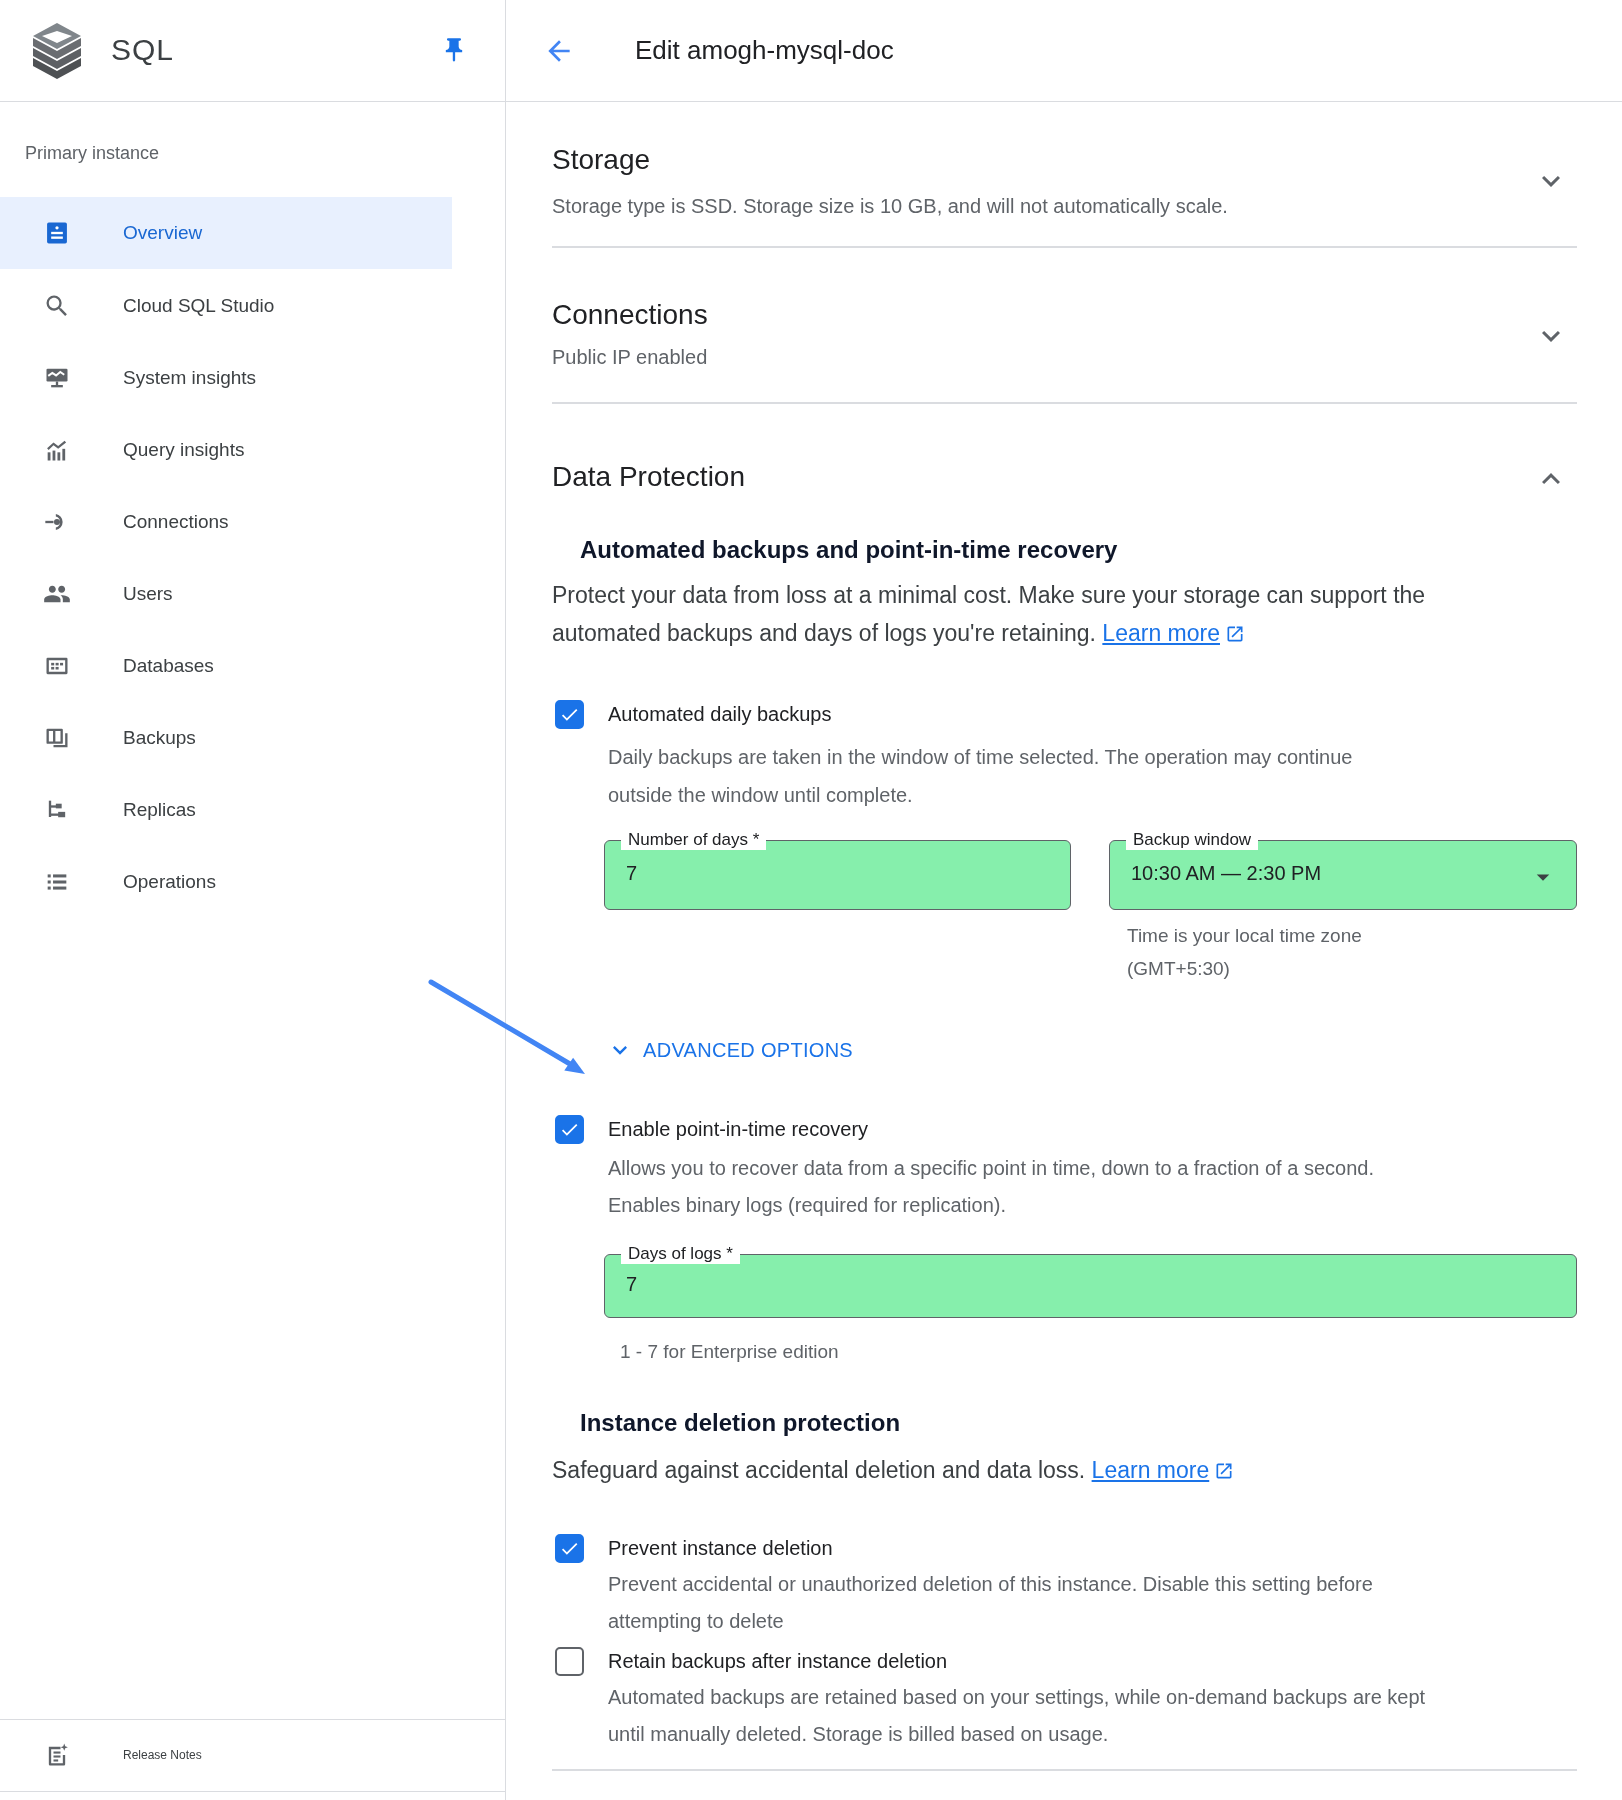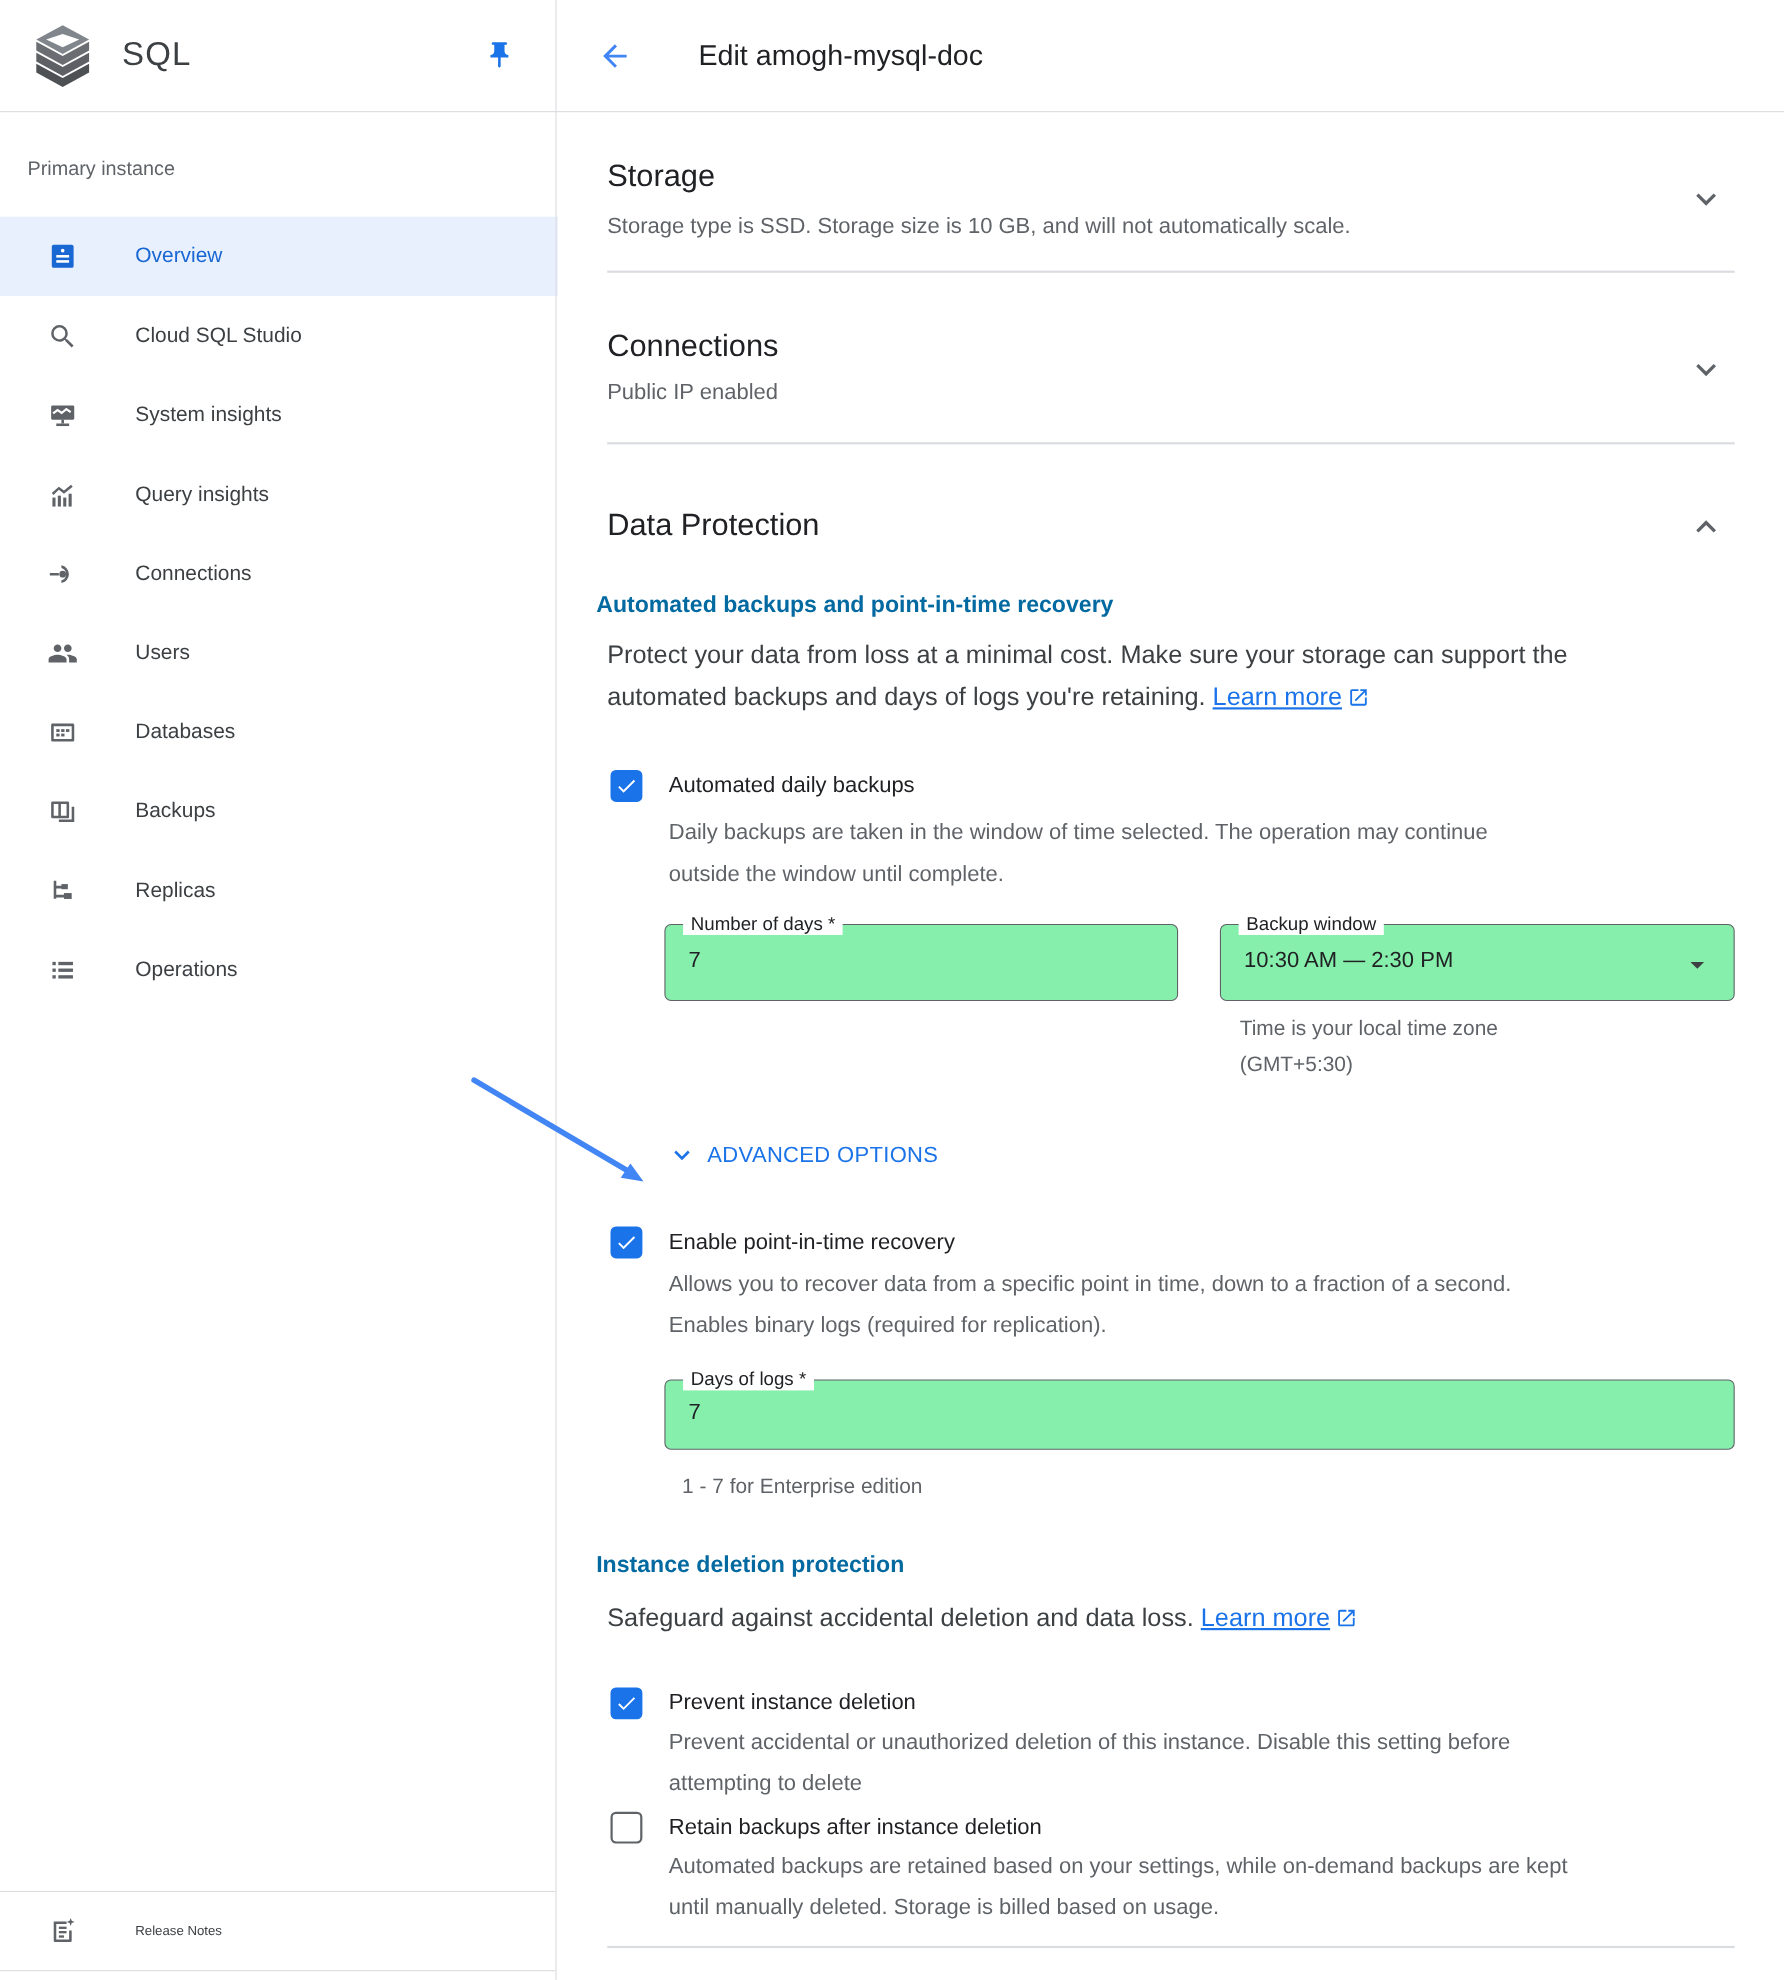--- a/index.html
+++ b/index.html
@@ -9,34 +9,34 @@
   }
   .abs{position:absolute;}
   .pre{white-space:pre-line;}
   
   .topbar{position:absolute;left:0;top:0;width:1622px;height:101px;background:#fff;border-bottom:1px solid #dadce0;z-index:3;}
   .sidebar-vline{position:absolute;left:505px;top:0;width:1px;height:1800px;background:#dadce0;z-index:4;}
   .brand-text{position:absolute;left:111px;top:33px;font-size:30px;color:#3c4043;letter-spacing:1px;}
   .page-title{position:absolute;left:635px;top:35px;font-size:26px;color:#202124;}
   
   .side-section-label{position:absolute;left:25px;top:143px;font-size:18px;font-weight:500;color:#5f6368;}
-  .nav-item{position:absolute;left:0;width:507px;height:72px;display:flex;align-items:center;cursor:pointer;text-align:right;}
+  .nav-item{position:absolute;left:0;width:452px;height:72px;display:flex;align-items:center;cursor:pointer;text-align:right;}
   .nav-item .nico{position:absolute;left:42px;width:29px;height:29px;display:flex;align-items:center;justify-content:center;}
   .nav-item .nlabel{position:absolute;left:123px;font-size:19px;color:#3c4043;}
   .nav-item.active{background:#e8f0fe;}
   .nav-item.active .nlabel{color:#1967d2;}
   .icon-gray{fill:#5f6368;}
   .icon-blue{fill:#1967d2;}
   .divider{position:absolute;height:2px;background:#dadce0;}
   .divider-thin{position:absolute;height:1px;background:#dadce0;}
   
   .section-title{position:absolute;left:552px;font-size:28px;font-weight:500;line-height:38px;color:#202124;}
   .section-sub{position:absolute;left:552px;font-size:20px;line-height:26px;color:#5f6368;}
   .chev-btn{position:absolute;width:36px;height:36px;cursor:pointer;display:flex;align-items:center;justify-content:center;}
-  .subhead{position:absolute;left:542px;font-size:21px;font-weight:700;line-height:27px;color:#0369a1;}
+  .subhead{position:absolute;left:580px;font-size:24px;font-weight:700;line-height:27px;color:#0f172a;}
   .para{position:absolute;left:552px;font-size:23px;line-height:38px;color:#3c4043;width:1000px;}
   .learn-link{color:#1a73e8;text-decoration:underline;cursor:pointer;}
   .ext-ic{display:inline-block;vertical-align:-3px;margin-left:5px;}
   .check-row{position:absolute;display:flex;align-items:flex-start;}
   .cbx{width:29px;height:29px;border-radius:5px;box-sizing:border-box;border:2px solid #5f6368;background:#fff;display:flex;align-items:center;justify-content:center;cursor:pointer;flex:none;}
   .cbx.checked{background:#1a73e8;border-color:#1a73e8;}
   .cbx svg{display:none;}
   .cbx.checked svg{display:block;}
   .cbx-label{margin-left:24px;font-size:20px;line-height:29px;color:#202124;cursor:pointer;}
   .check-desc{position:absolute;left:608px;font-size:20px;line-height:37px;color:#5f6368;width:1000px;}

